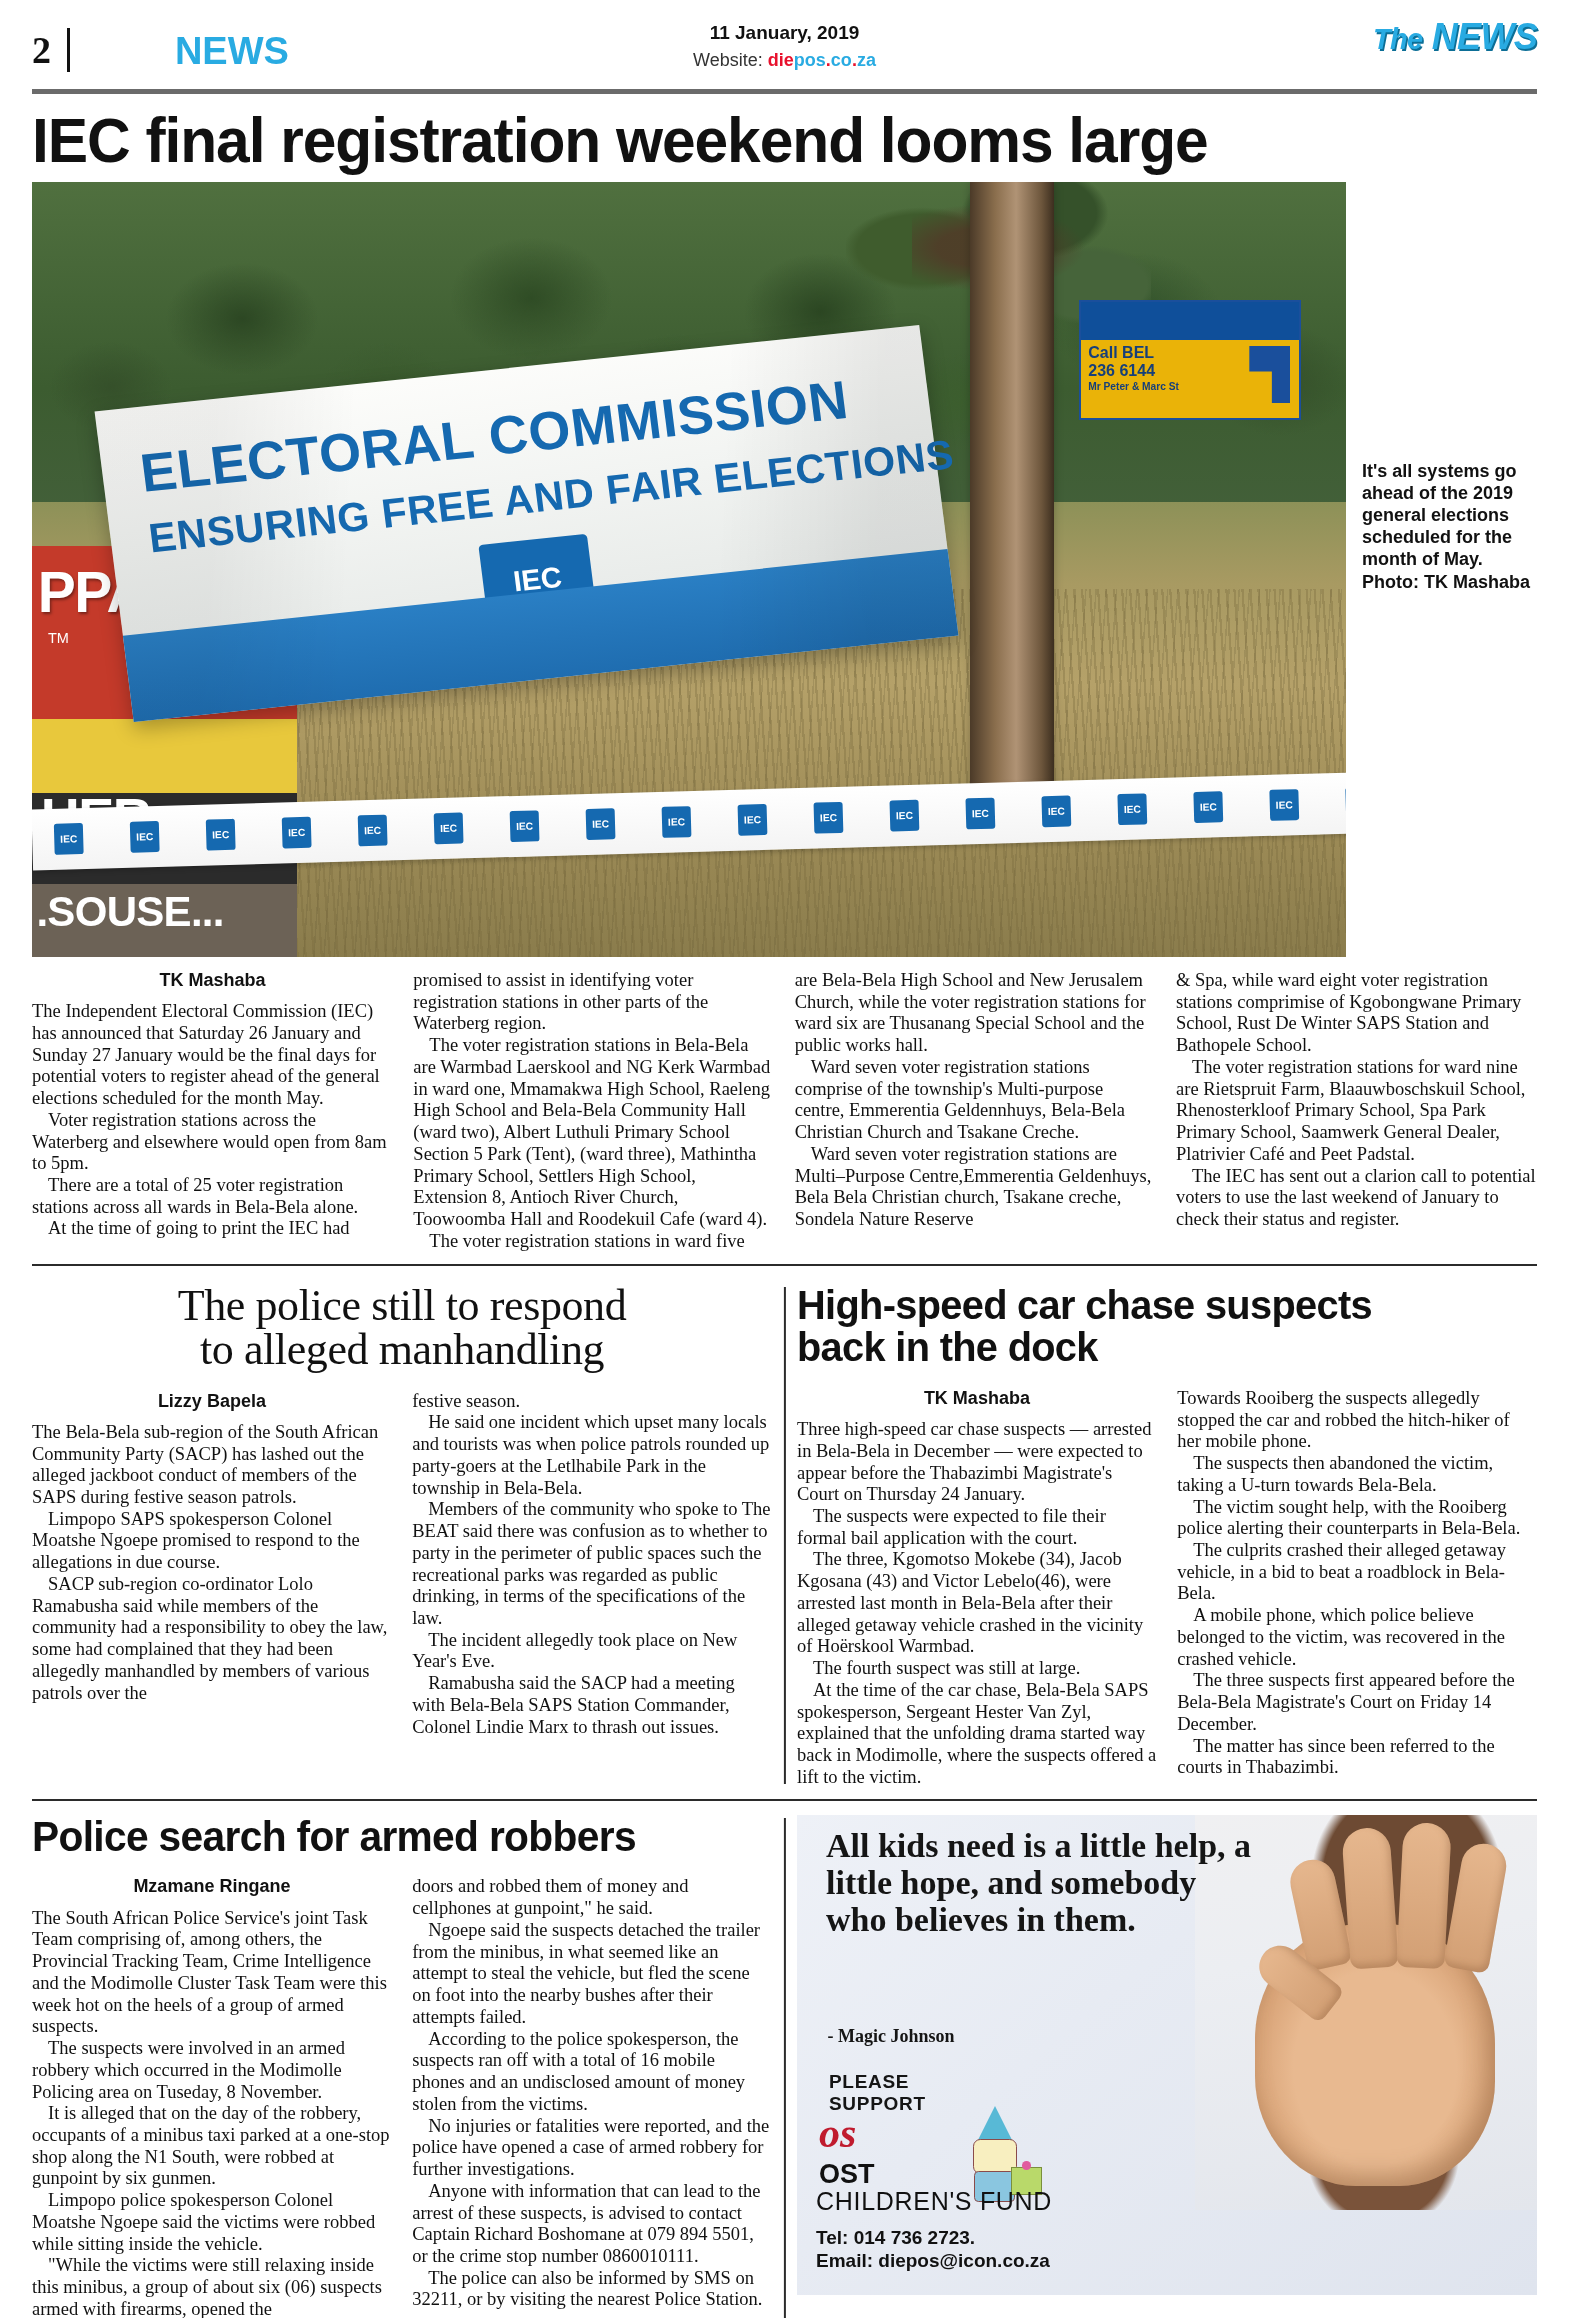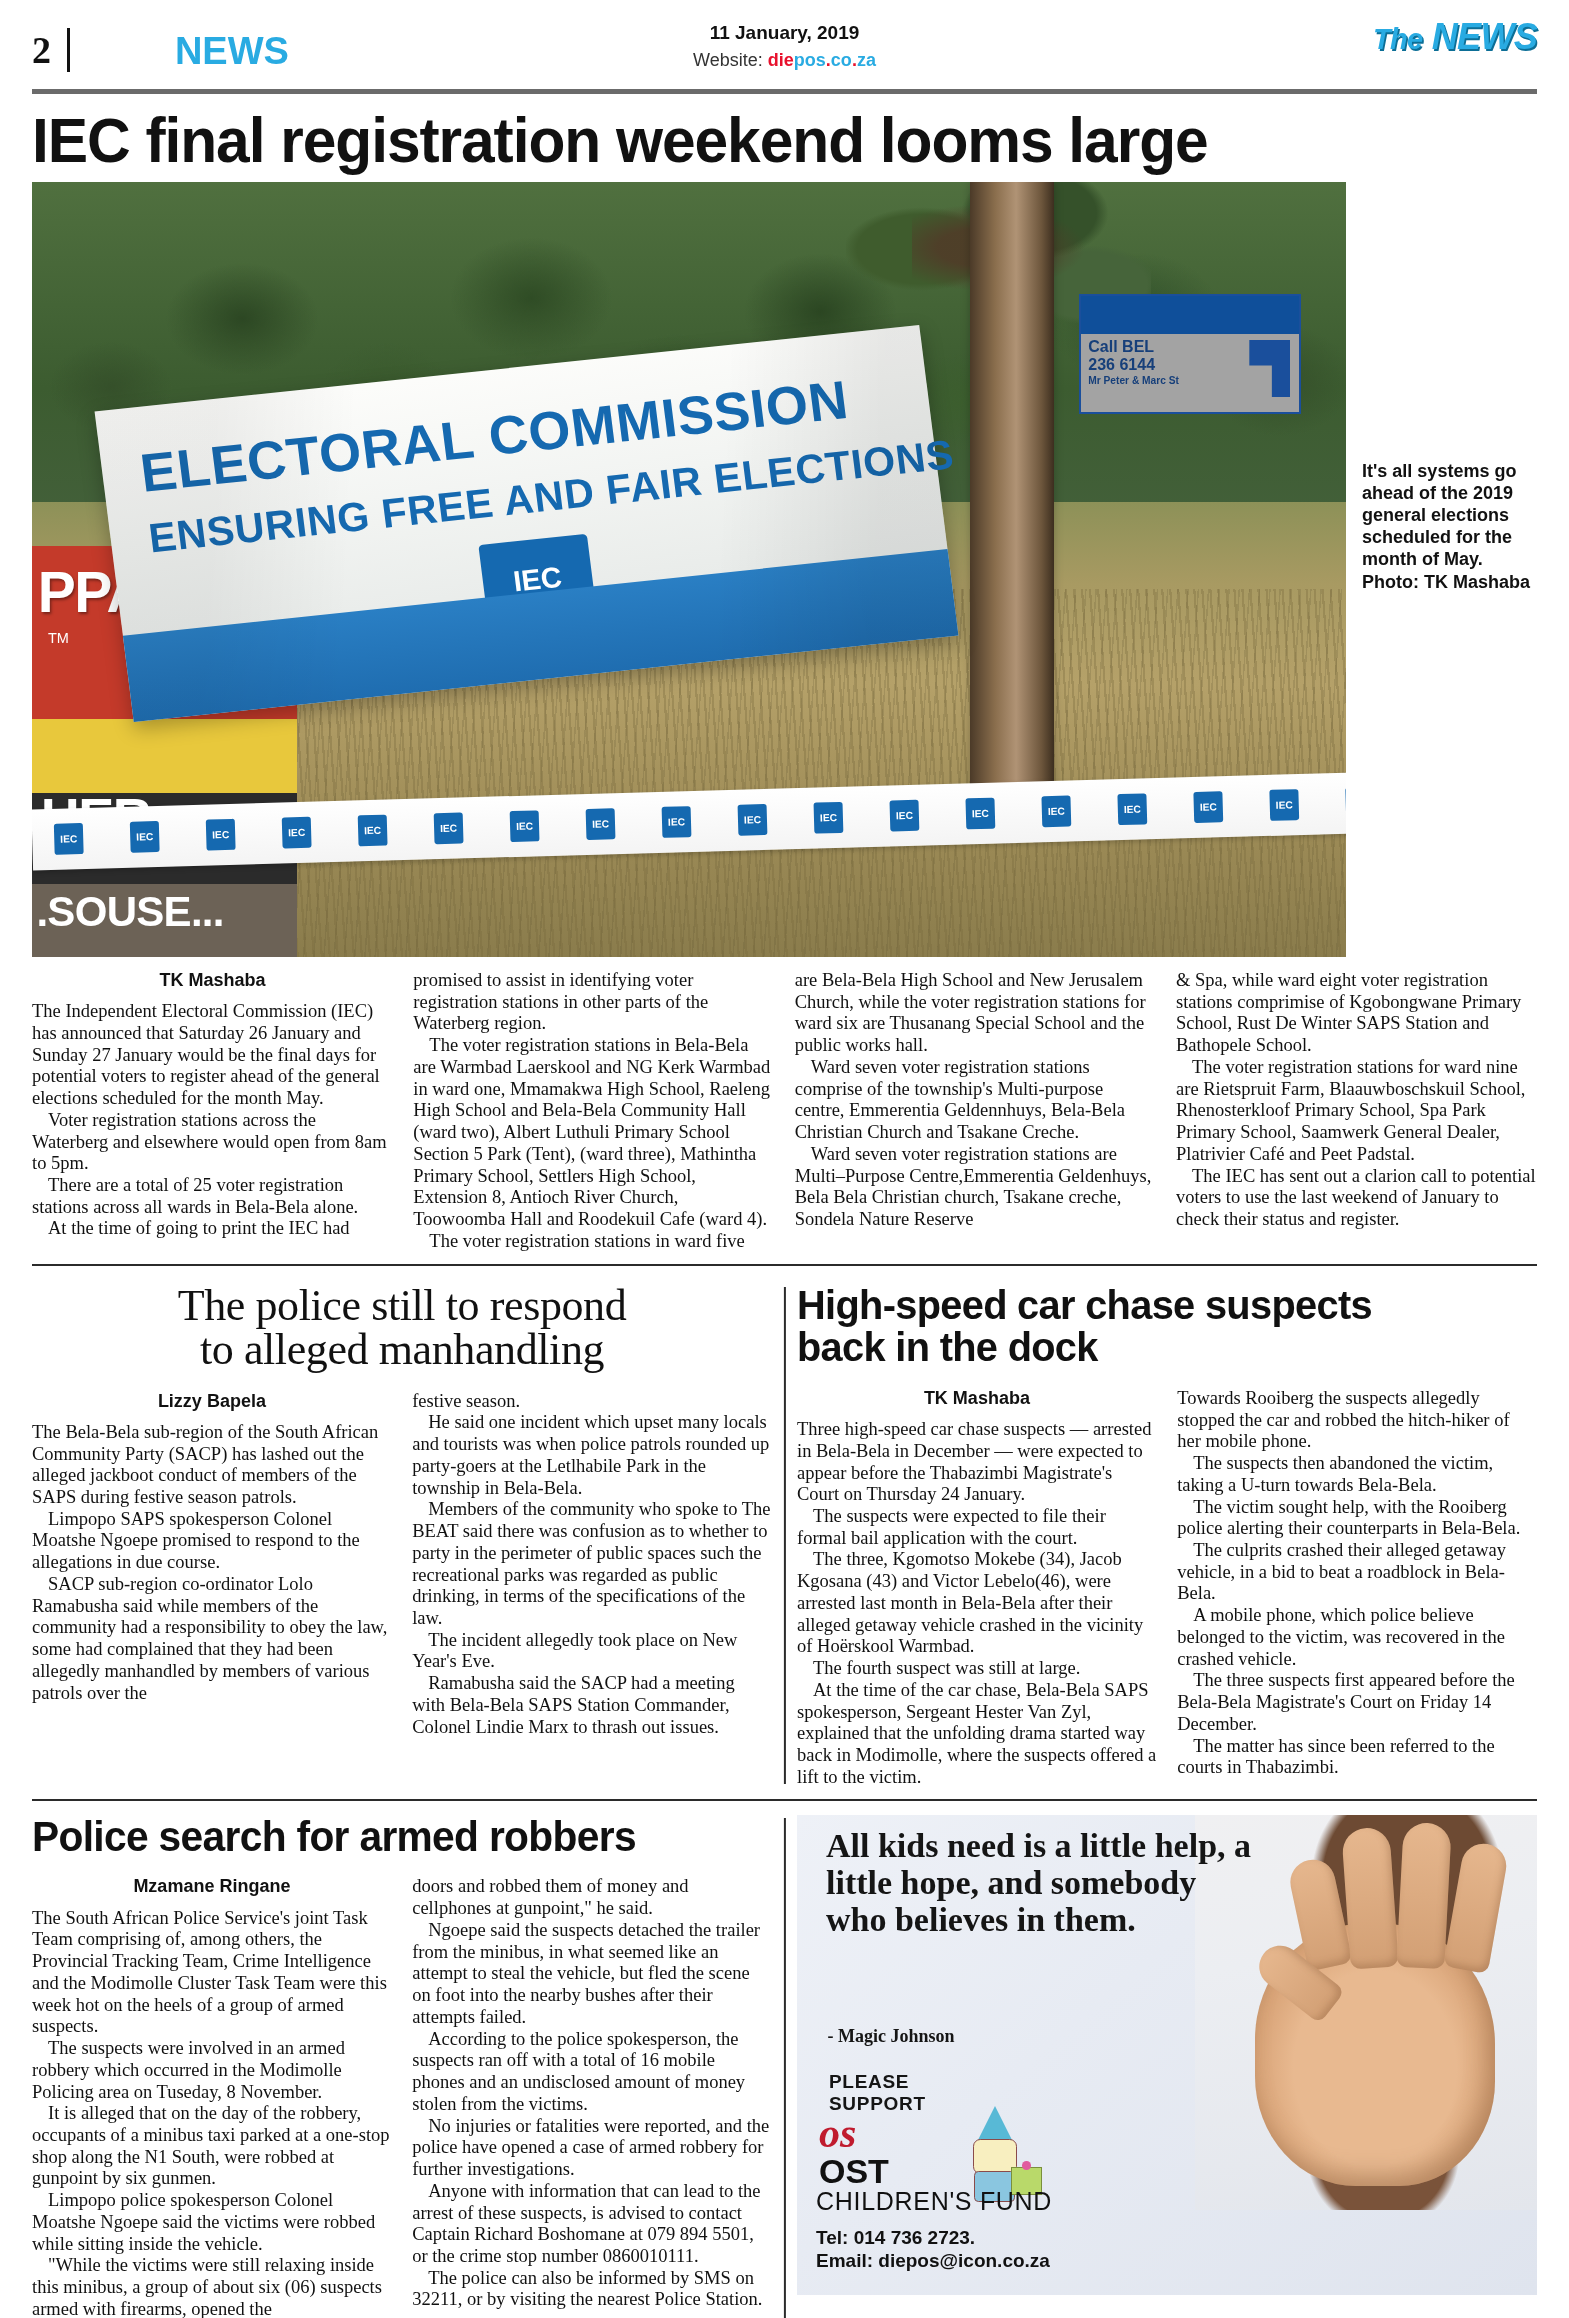--- a/index.html
+++ b/index.html
@@ -122,22 +122,22 @@
   .left-poster{position:absolute;left:0;top:364px;width:265px;height:412px;
     background:linear-gradient(180deg,#c43a2a 0 42%, #e8c83c 42% 60%, #2b2b2b 60% 82%, #6c6256 82% 100%);}
   .lp-text{position:absolute;left:5.8px;top:13px;color:#fff;font-family:"Liberation Sans",sans-serif;
     font-weight:800;font-size:57px;letter-spacing:-1.5px;text-shadow:1.5px 1.5px 2.9px rgba(0,0,0,.4);}
   .lp-tm{position:absolute;left:16px;top:84px;color:#fff;font-size:14.5px;font-family:"Liberation Sans",sans-serif;}
   .lp-her{position:absolute;left:8.7px;top:240px;color:#fff;font-family:"Liberation Sans",sans-serif;
     font-weight:800;font-size:54px;letter-spacing:-1.5px;}
   .lp-souse{position:absolute;left:4.4px;top:342px;color:#fff;font-family:"Liberation Sans",sans-serif;
     font-weight:800;font-size:42px;letter-spacing:-0.7px;}
   
-  .small-sign{position:absolute;left:1047px;top:112px;width:218px;height:116px;
-    background:#a3a3a3;border:2.2px solid #1a4f9c;}
+  .small-sign{position:absolute;left:1047px;top:118px;width:218px;height:116px;
+    background:#eab308;border:2.2px solid #1a4f9c;}
   .ss-top{position:absolute;left:0;top:0;width:100%;height:38px;background:#0f4f9a;}
   .ss-txt{position:absolute;left:7.3px;top:42px;font-family:"Liberation Sans",sans-serif;
     font-size:16px;color:#163f7a;font-weight:700;line-height:1.15;}
   .ss-logo{position:absolute;right:8.7px;top:44px;width:41px;height:57px;background:#1a4f9c;
     clip-path:polygon(0 0,100% 0,100% 100%,55% 100%,55% 45%,0 45%);}
   
   .banner{
     position:absolute;left:80px;top:185px;width:829px;height:313px;
     background:linear-gradient(178deg,#fdfdfb 0%, #f2f4f2 40%, #e9ecea 72%, #dfe3e0 100%);
     transform:rotate(-7.2deg) skewY(1.2deg);
@@ -291,21 +291,21 @@
     position:absolute;left:32px;top:256px;
     font-family:"Liberation Sans", sans-serif;font-weight:800;font-size:19px;
     line-height:1.12;color:#151515;letter-spacing:0.7px;
   }
   .ad-poslogo{
     position:absolute;left:22px;top:301px;
     font-family:"Liberation Serif", serif;font-style:italic;font-weight:700;
     font-size:42px;color:#C01B2E;line-height:0.85;
   }
   .ad-poslogo .sub{font-family:"Liberation Sans",sans-serif;font-style:normal;
-    font-weight:800;font-size:34px;color:#111;letter-spacing:0px;}
+    font-weight:800;font-size:27px;color:#111;letter-spacing:0px;}
   .ad-fund{
     position:absolute;left:19px;top:372px;
     font-family:"Liberation Sans", sans-serif;font-weight:400;font-size:25px;
     color:#111;letter-spacing:0.7px;
   }
   .ad-elf{position:absolute;left:160px;top:291px;width:87px;height:102px;}
   .elf-hat{position:absolute;left:19px;top:0;width:0;height:0;
     border-left:19px solid transparent;border-right:19px solid transparent;border-bottom:38px solid #58b9d6;}
   .elf-face{position:absolute;left:16px;top:33px;width:42px;height:33px;background:#f8efc0;
     border:1.5px solid #8a4b4b;border-radius:7.3px;}

